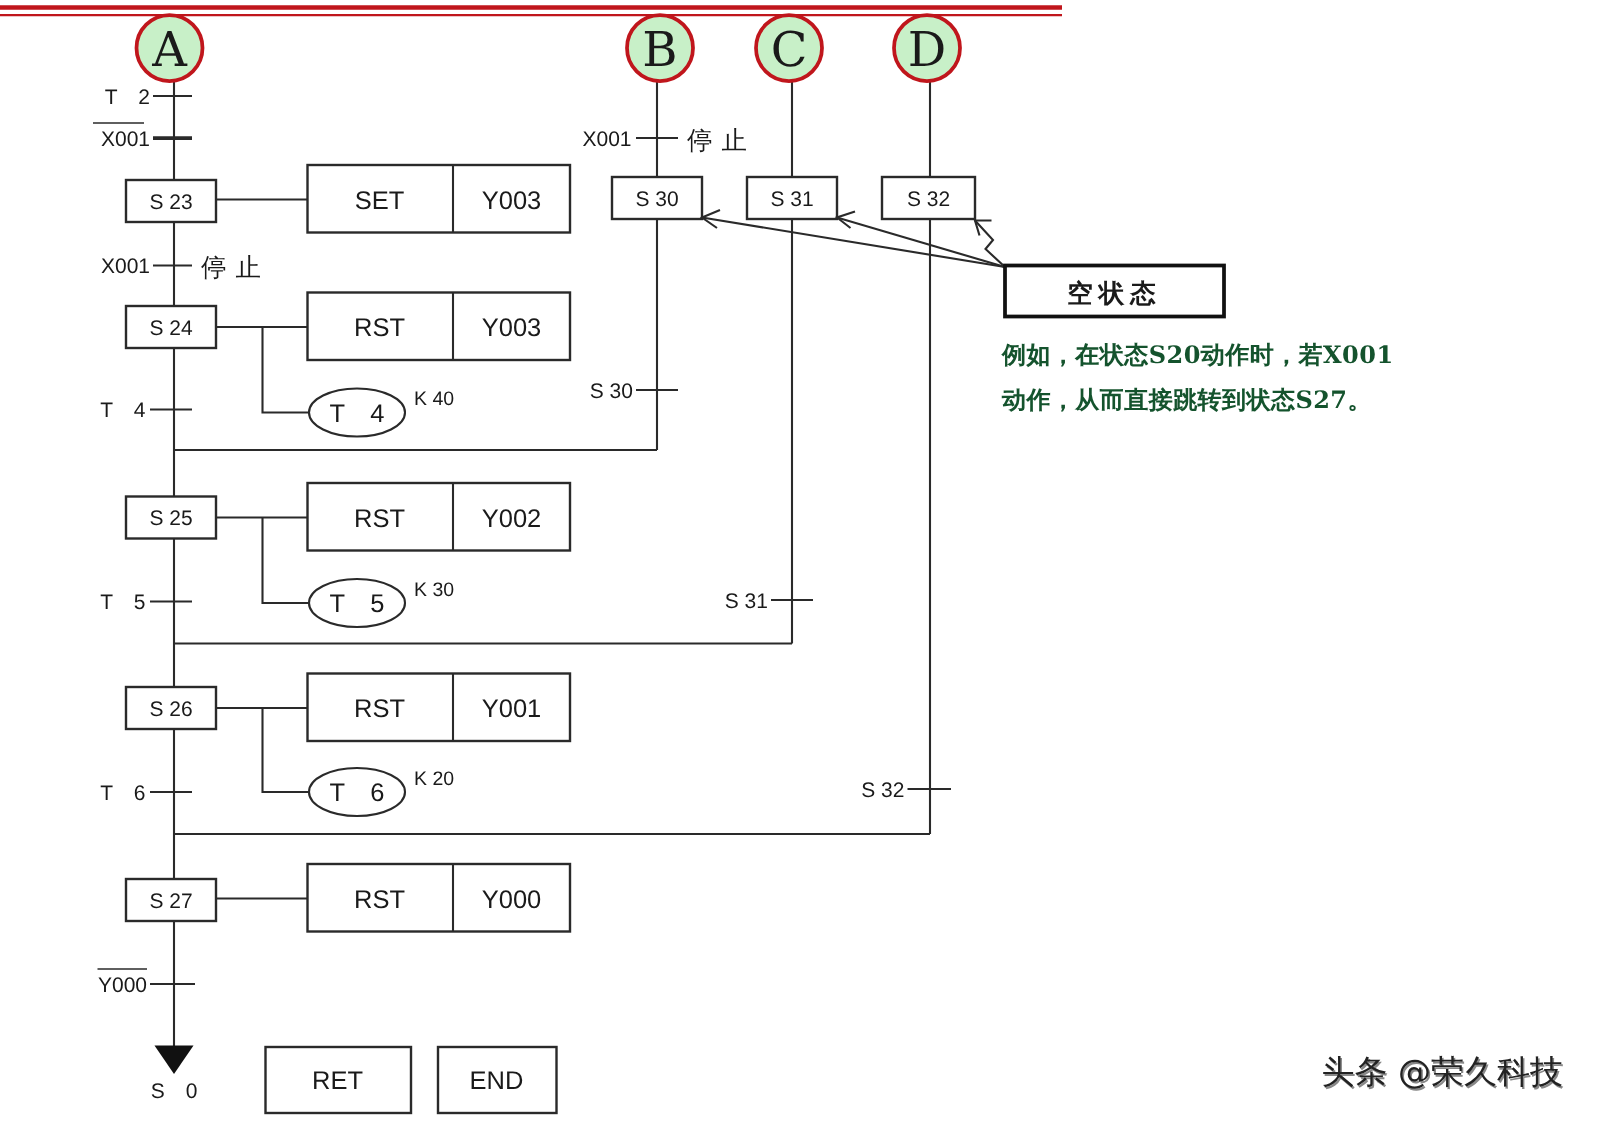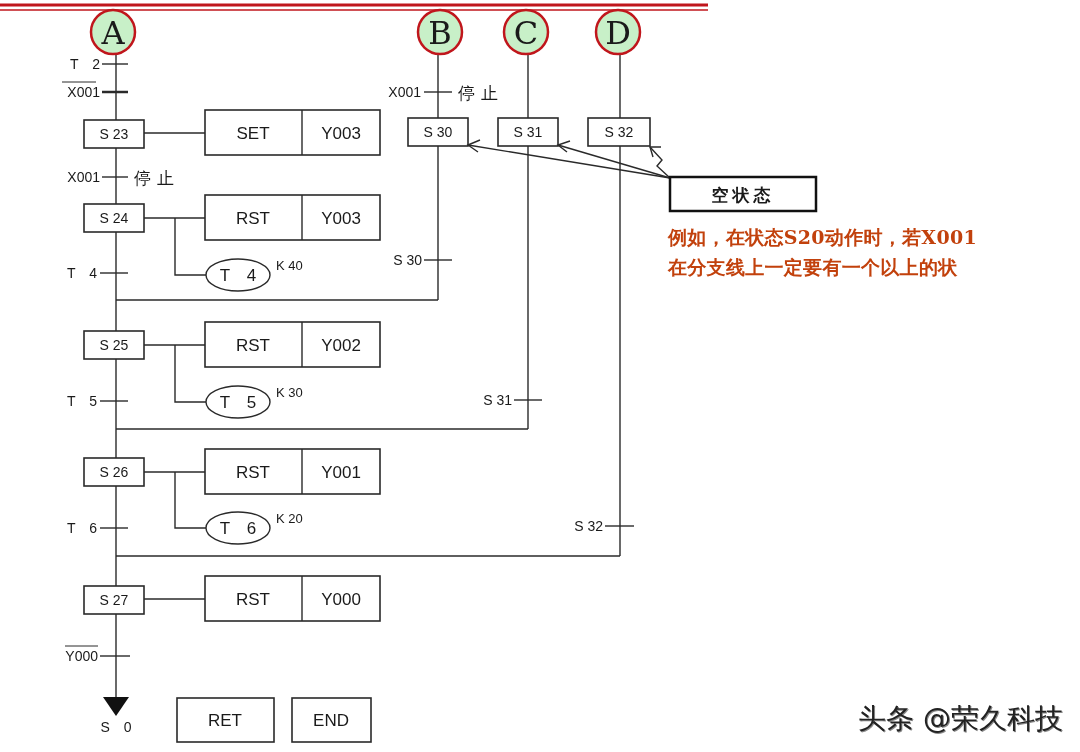--- a/index.html
+++ b/index.html
@@ -5,27 +5,27 @@
   html, body { margin:0; padding:0; background:#ffffff; }
   body { width:1080px; height:752px; position:relative; overflow:hidden; }
   svg { position:absolute; left:0; top:0; }
   .ln { stroke:#2a2a2a; stroke-width:1.4; fill:none; }
   .box { stroke:#2a2a2a; stroke-width:1.6; fill:#ffffff; }
   .t-sans { font-family:"Liberation Sans", sans-serif; fill:#1a1a1a; }
   .t-serif { font-family:"DejaVu Serif", serif; fill:#1a1a1a; }
   .t-cjk { font-family:"DejaVu Sans", sans-serif; fill:#1a1a1a; }
   .desc {
     position:absolute; left:668px; top:222px; width:350px;
-    font-family:"DejaVu Serif", serif; font-size:19px; font-weight:bold;
-    line-height:30px; color:#c2410c; letter-spacing:0.3px;
+    font-family:"DejaVu Serif", serif; font-size:16px; font-weight:bold;
+    line-height:30px; color:#14532d; letter-spacing:0.3px;
   }
   .desc div { white-space:nowrap; }
   .watermark {
-    position:absolute; left:858px; top:700px;
-    font-family:"DejaVu Sans", sans-serif; font-size:28px; color:#222;
+    position:absolute; left:881px; top:700px;
+    font-family:"DejaVu Sans", sans-serif; font-size:22px; color:#222;
     text-shadow:1px 1px 0 #888;
   }
 </style>
 </head>
 <body>
 
 <svg width="1080" height="752" viewBox="0 0 1080 752">
 
   <g>
     <line x1="0" y1="5" x2="708" y2="5" stroke="#c0161c" stroke-width="3"></line>
@@ -209,16 +209,16 @@
   </g>
 
   <g>
     <rect x="670" y="177" width="146" height="34" fill="#fff" stroke="#111" stroke-width="2.5"></rect>
     <text class="t-serif" x="743" y="201" font-size="17" font-weight="bold" text-anchor="middle" letter-spacing="4">空状态</text>
   </g>
 </svg>
 
 <div class="desc">
   <div>例如，在状态S20动作时，若X001</div>
-  <div>在分支线上一定要有一个以上的状</div>
+  <div>动作，从而直接跳转到状态S27。</div>
 </div>
 
 <div class="watermark">头条 @荣久科技</div>
 
 </body></html>

